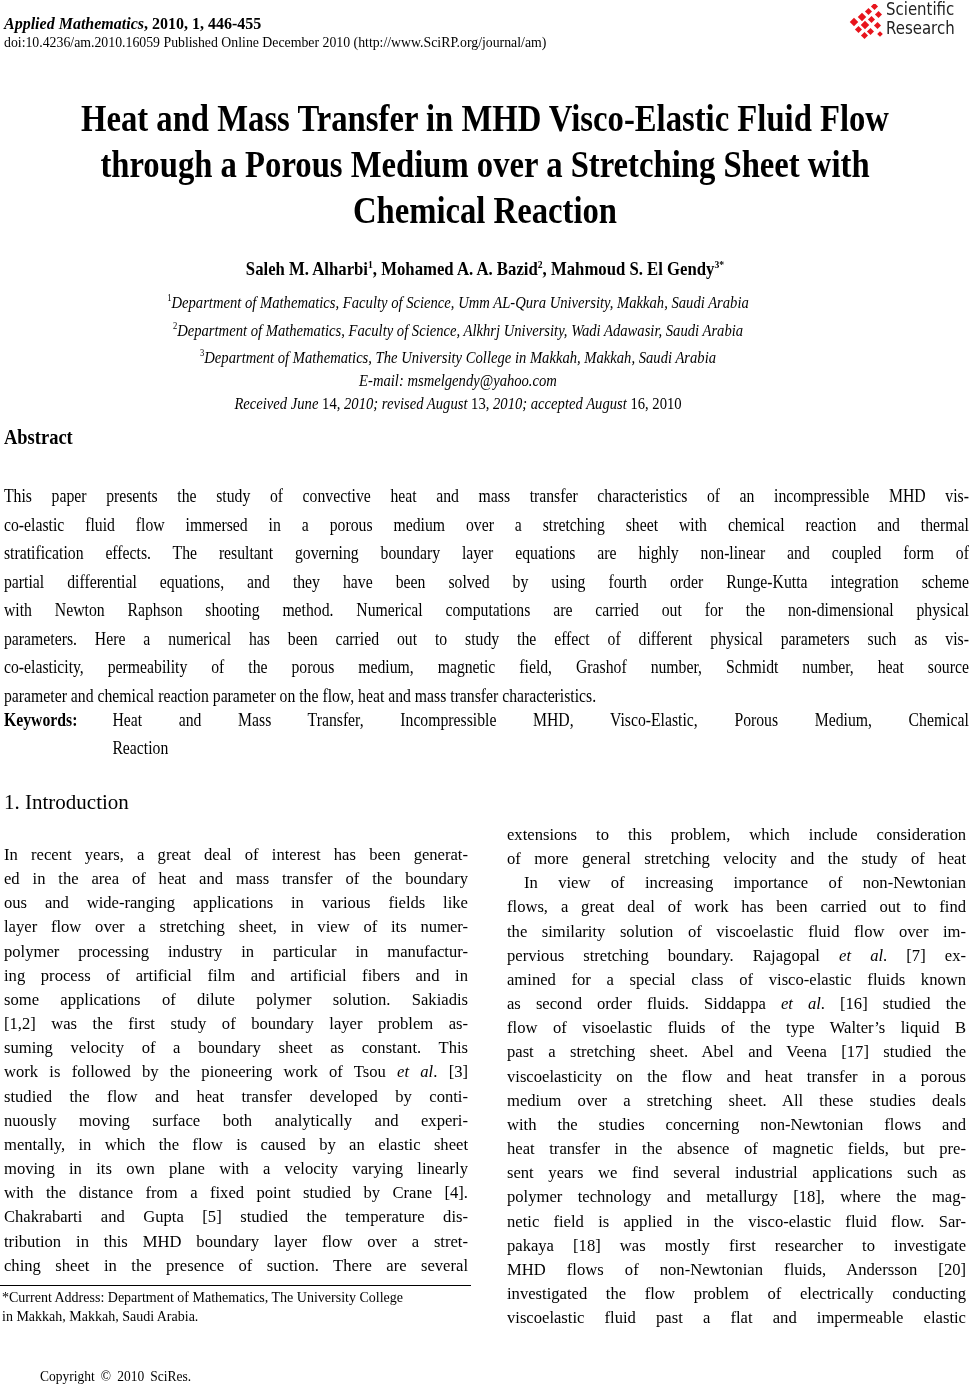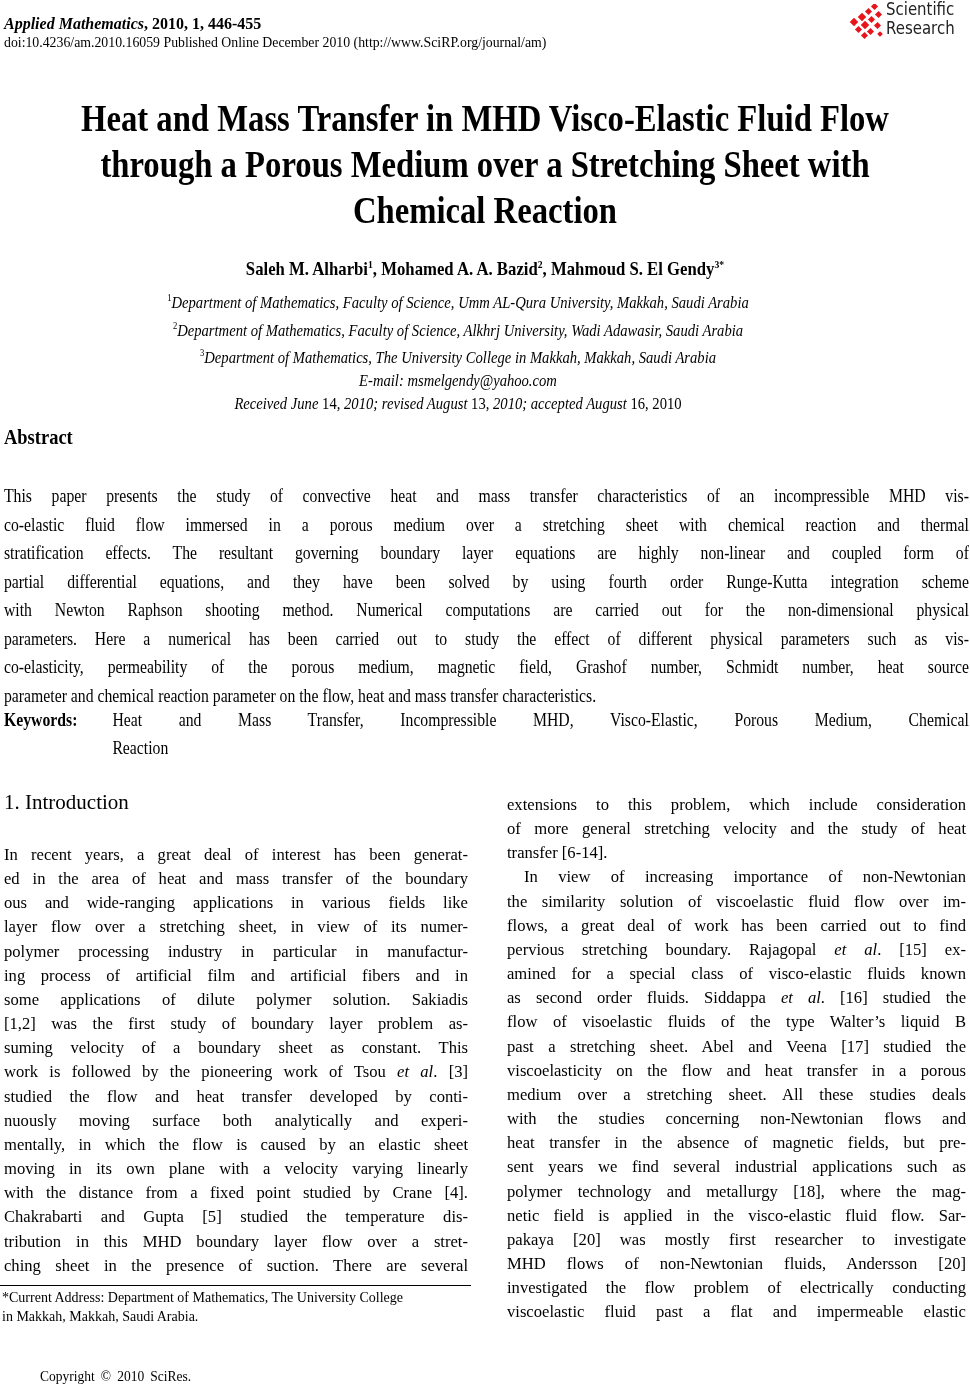--- a/index.html
+++ b/index.html
@@ -37,21 +37,21 @@
 
   .sec-h { position: absolute; left: 4px; top: 790px; font-weight: normal; font-size: 21px; }
 
   .col { position: absolute; font-size: 16.6px; line-height: 24.15px; }
   .col div.ln { white-space: nowrap; text-align: justify; text-align-last: justify; }
   .col div.ln.last { text-align-last: left; }
   .col div.ln.ind { text-indent: 17px; }
   .col i { font-style: italic; }
   .col-left { left: 4px; top: 843px; width: 464px; }
   .col-left div.ln { width: 464px; }
-  .col-right { left: 507px; top: 793px; width: 459px; }
+  .col-right { left: 507px; top: 823px; width: 459px; }
   .col-right div.ln { width: 459px; }
 
   .fn-rule { position: absolute; left: 0; top: 1285px; width: 471px; height: 1px; background: #000; }
   .footnote { position: absolute; left: 2px; top: 1289px; font-size: 14px; line-height: 18.5px; width: 470px; }
 
   .footer { position: absolute; left: 4px; top: 1368px; width: 962px; font-size: 15px; margin-left: 36px; }
   .footer .cr { transform: scaleX(0.9); transform-origin: left; display: inline-block; word-spacing: 3px; }
   .footer .am { position: absolute; right: 0; top: 0; font-weight: bold; font-style: italic; font-size: 19px; }
 </style>
 </head>
@@ -140,37 +140,36 @@
   <div class="ln">moving in its own plane with a velocity varying linearly</div>
   <div class="ln">with the distance from a fixed point studied by Crane [4].</div>
   <div class="ln">Chakrabarti and Gupta [5] studied the temperature dis-</div>
   <div class="ln">tribution in this MHD boundary layer flow over a stret-</div>
   <div class="ln">ching sheet in the presence of suction. There are several</div>
 </div>
 
 <div class="col col-right">
   <div class="ln">extensions to this problem, which include consideration</div>
   <div class="ln">of more general stretching velocity and the study of heat</div>
-  <div class="ln last">transfer [6-14].</div>
   <div class="ln ind">In view of increasing importance of non-Newtonian</div>
+  <div class="ln">flows, a great deal of work has been carried out to find</div>
   <div class="ln">the similarity solution of viscoelastic fluid flow over im-</div>
-  <div class="ln">flows, a great deal of work has been carried out to find</div>
-  <div class="ln"><span>pervious stretching boundary. Rajagopal </span><i>et al</i><span>. [15] ex-</span></div>
+  <div class="ln"><span>pervious stretching boundary. Rajagopal </span><i>et al</i><span>. [7] ex-</span></div>
   <div class="ln">amined for a special class of visco-elastic fluids known</div>
   <div class="ln"><span>as second order fluids. Siddappa </span><i>et al</i><span>. [16] studied the</span></div>
   <div class="ln">flow of visoelastic fluids of the type Walter’s liquid B</div>
   <div class="ln">past a stretching sheet. Abel and Veena [17] studied the</div>
   <div class="ln">viscoelasticity on the flow and heat transfer in a porous</div>
   <div class="ln">medium over a stretching sheet. All these studies deals</div>
   <div class="ln">with the studies concerning non-Newtonian flows and</div>
   <div class="ln">heat transfer in the absence of magnetic fields, but pre-</div>
   <div class="ln">sent years we find several industrial applications such as</div>
   <div class="ln">polymer technology and metallurgy [18], where the mag-</div>
   <div class="ln">netic field is applied in the visco-elastic fluid flow. Sar-</div>
-  <div class="ln">pakaya [20] was mostly first researcher to investigate</div>
+  <div class="ln">pakaya [18] was mostly first researcher to investigate</div>
   <div class="ln">MHD flows of non-Newtonian fluids, Andersson [20]</div>
   <div class="ln">investigated the flow problem of electrically conducting</div>
   <div class="ln">viscoelastic fluid past a flat and impermeable elastic</div>
 </div>
 
 <div class="fn-rule"></div>
 <div class="footnote">
   <div>*Current Address: Department of Mathematics, The University College</div>
   <div>in Makkah, Makkah, Saudi Arabia.</div>
 </div>

